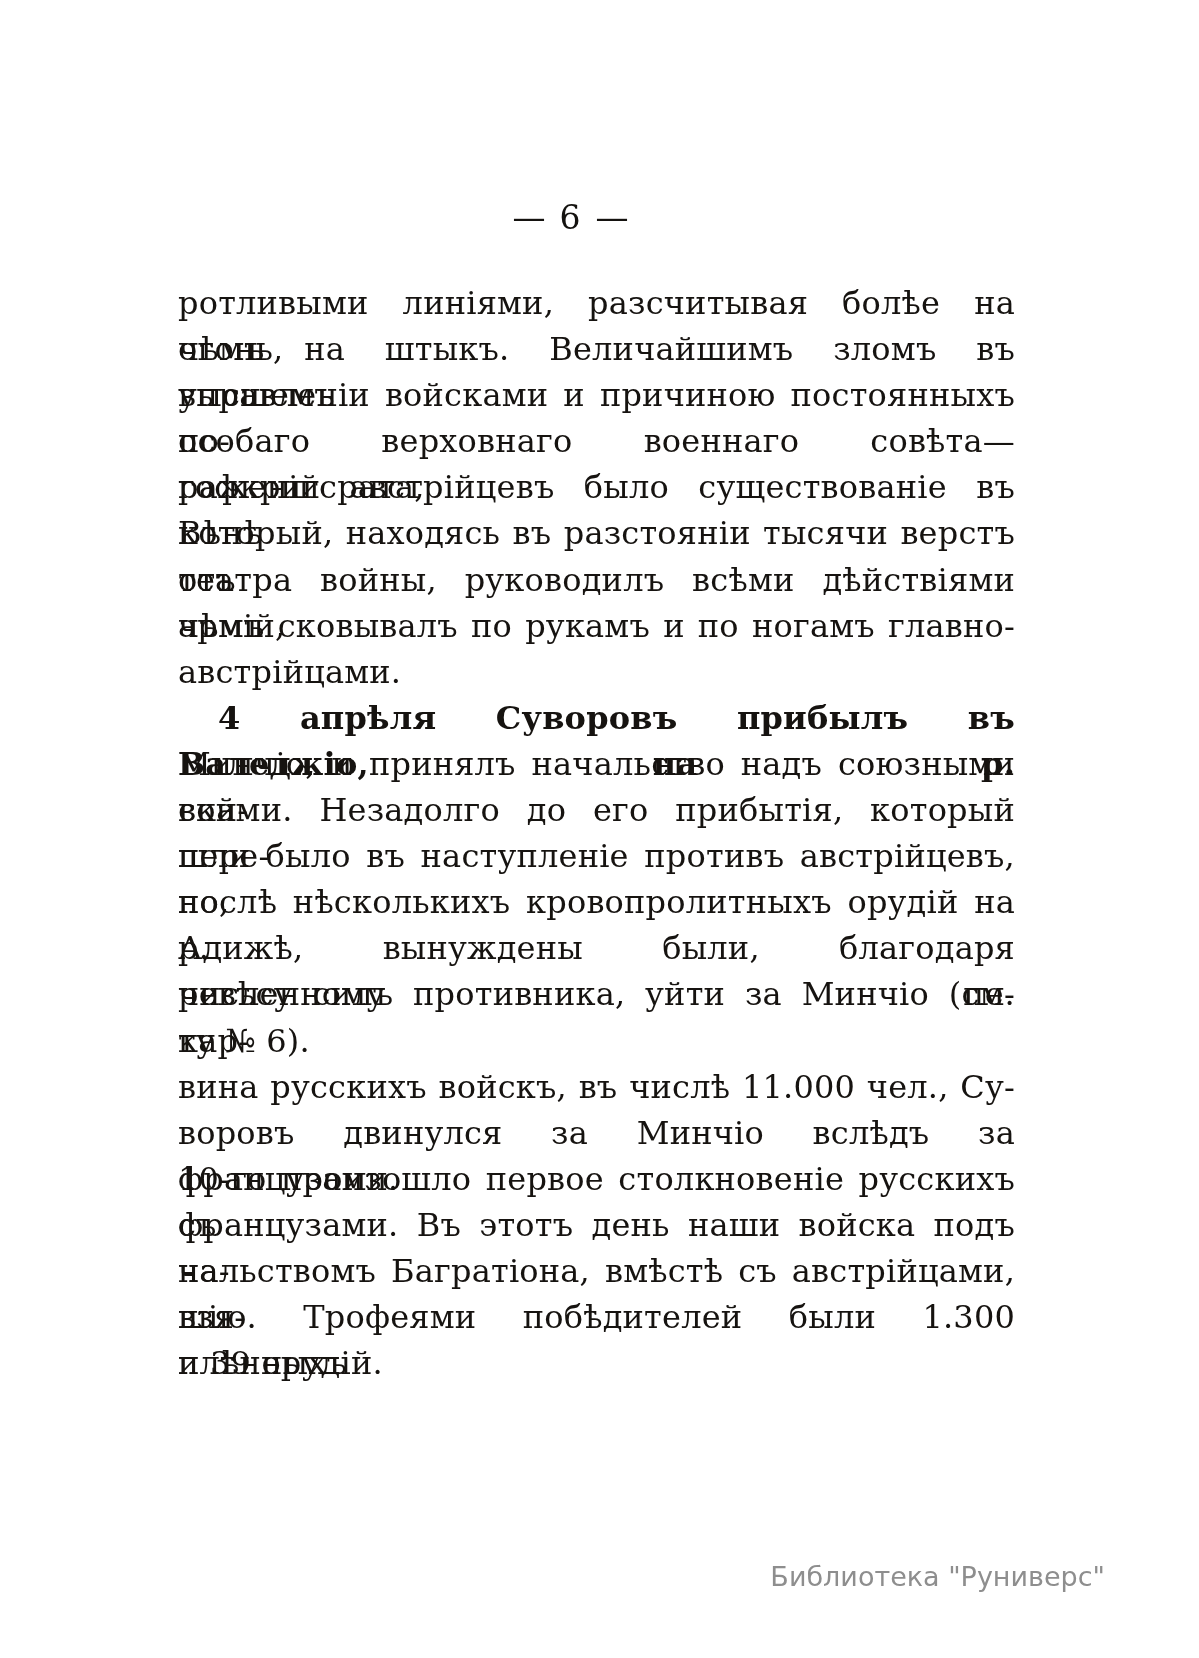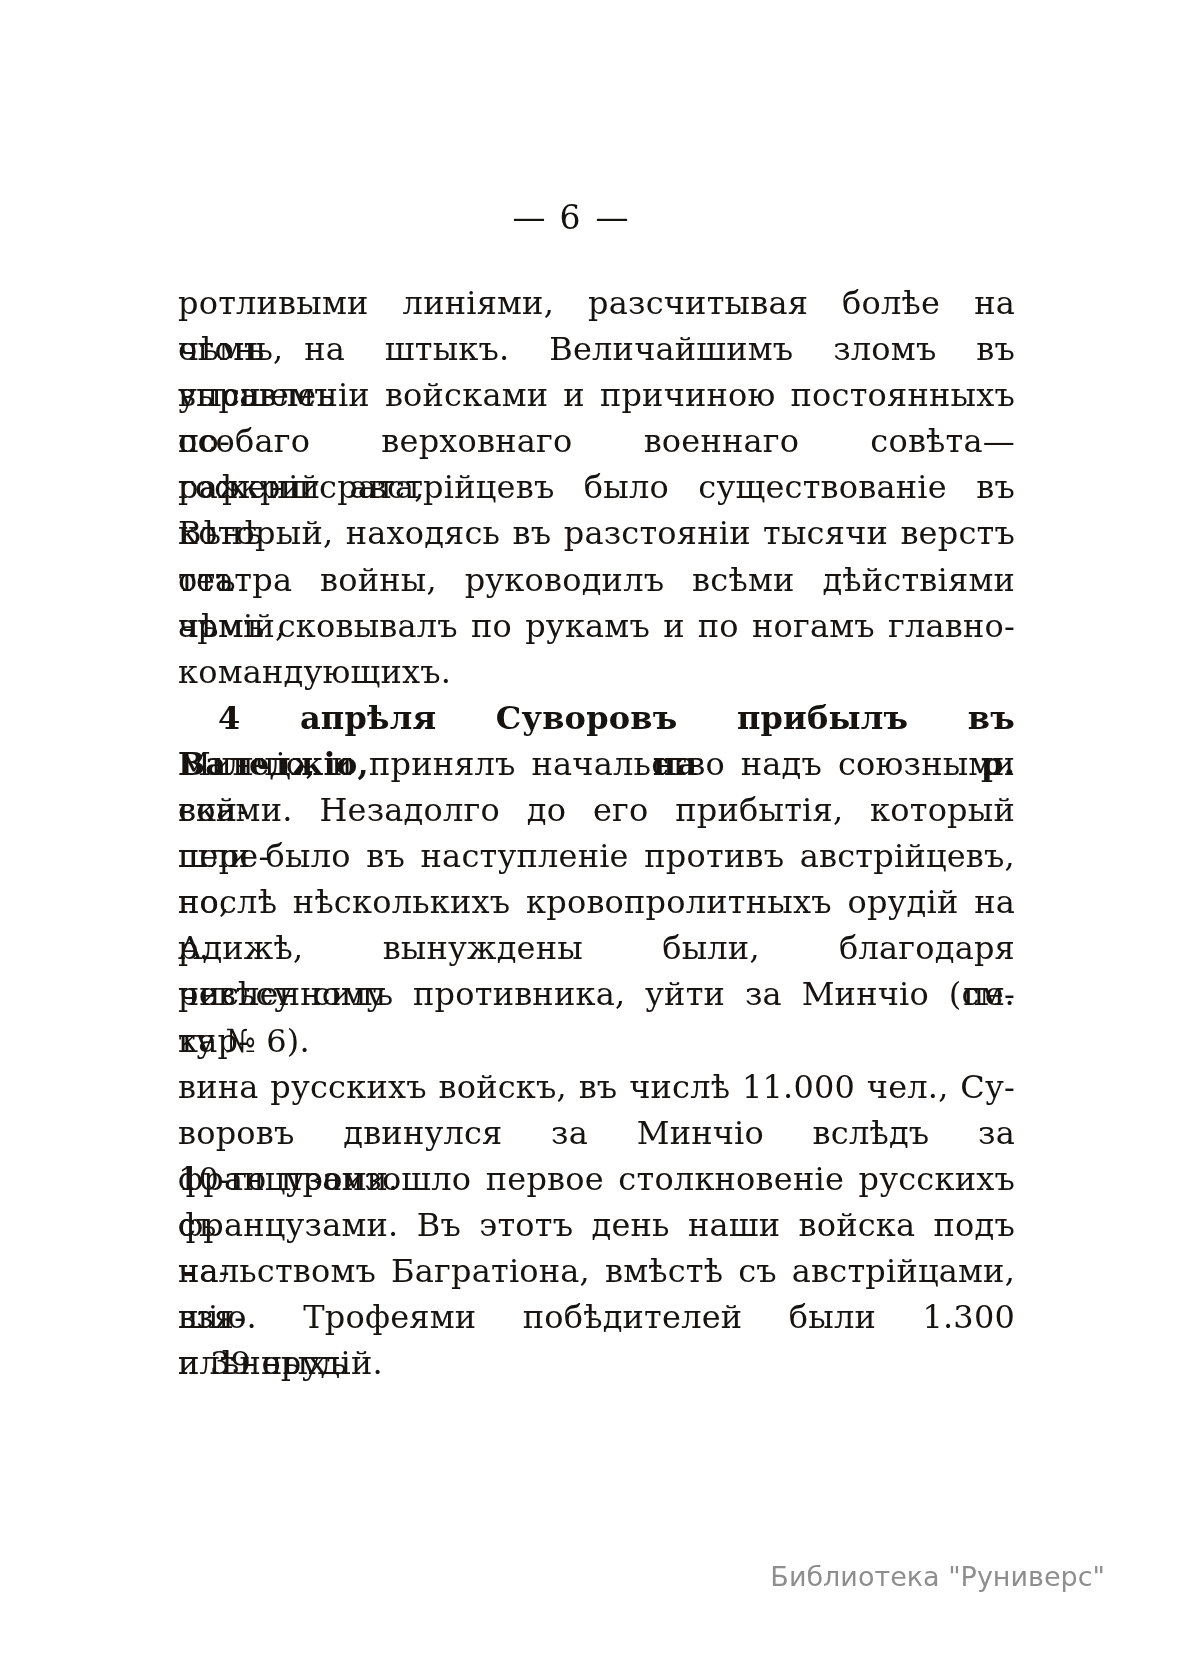--- a/index.html
+++ b/index.html
@@ -61,21 +61,21 @@
 
   <div class="body-block">
     <div class="line">ротливыми линіями, разсчитывая болѣе на огонь,</div>
     <div class="line">чѣмъ на штыкъ. Величайшимъ зломъ въ высшемъ</div>
     <div class="line">управленіи войсками и причиною постоянныхъ по-</div>
     <div class="line">особаго верховнаго военнаго совѣта—гофкригсрата,</div>
     <div class="line">раженій австрійцевъ было существованіе въ Вѣнѣ</div>
     <div class="line">который, находясь въ разстояніи тысячи верстъ отъ</div>
     <div class="line">театра войны, руководилъ всѣми дѣйствіями армій,</div>
     <div class="line">чѣмъ сковывалъ по рукамъ и по ногамъ главно-</div>
-    <div class="line para-end">командующихъ.</div>
+    <div class="line para-end">австрійцами.</div>
     <div class="line indent">4 апрѣля Суворовъ прибылъ въ Валеджіо, на р.</div>
     <div class="line">Минчіо, и принялъ начальство надъ союзными вой-</div>
     <div class="line">сками. Незадолго до его прибытія, который пере-</div>
     <div class="line">шли было въ наступленіе противъ австрійцевъ, но,</div>
     <div class="line">послѣ нѣсколькихъ кровопролитныхъ орудій на р.</div>
     <div class="line">Адижѣ, вынуждены были, благодаря численному пе-</div>
     <div class="line">ревѣсу силъ противника, уйти за Минчіо (см. кар-</div>
     <div class="line para-end">ту № 6).</div>
     <div class="line">вина русскихъ войскъ, въ числѣ 11.000 чел., Су-</div>
     <div class="line">воровъ двинулся за Минчіо вслѣдъ за французами.</div>

